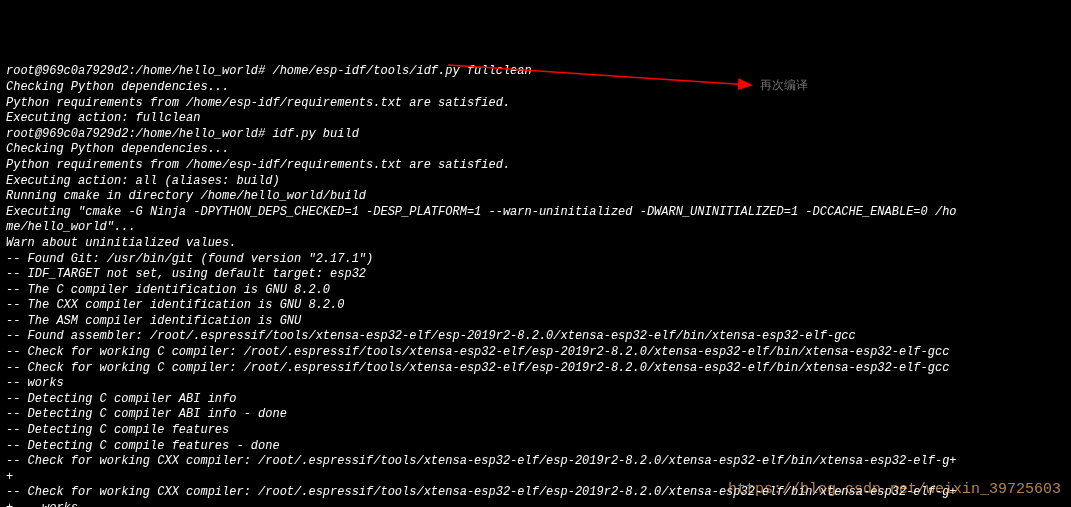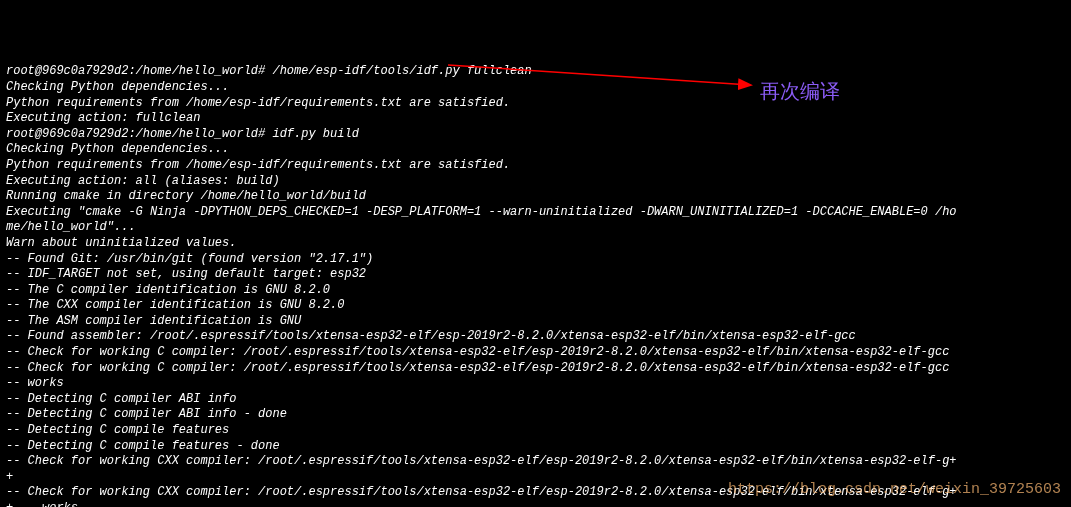--- a/index.html
+++ b/index.html
@@ -19,23 +19,23 @@
       position: relative;
       padding: 2px 6px;
       white-space: pre;
     }
     .terminal-line {
       display: block;
       font-style: italic;
     }
     .annotation {
       position: absolute;
-      color: #8b5cf6;
+      color: #737373;
       font-family: 'SimSun', 'Microsoft YaHei', sans-serif;
-      font-size: 20px;
+      font-size: 12px;
     }
     .arrow {
       position: absolute;
       pointer-events: none;
     }
     .watermark {
       position: absolute;
       bottom: 8px;
       right: 10px;
       color: #fdba74;

